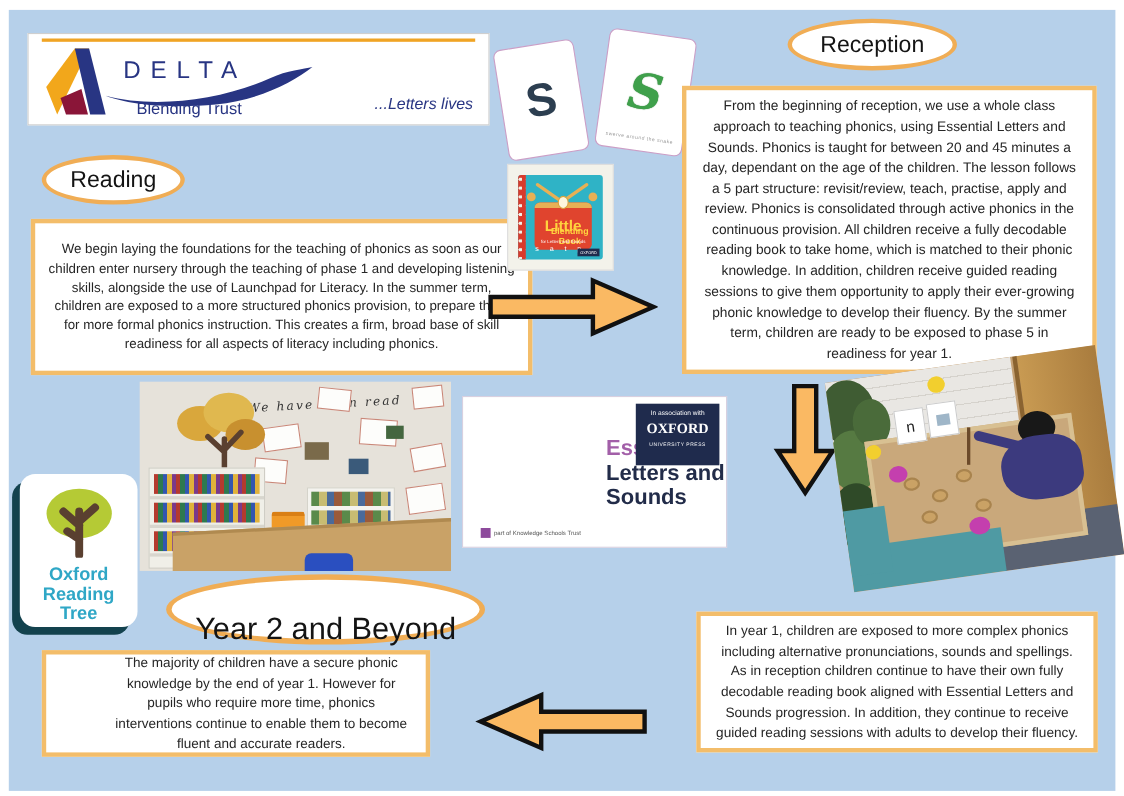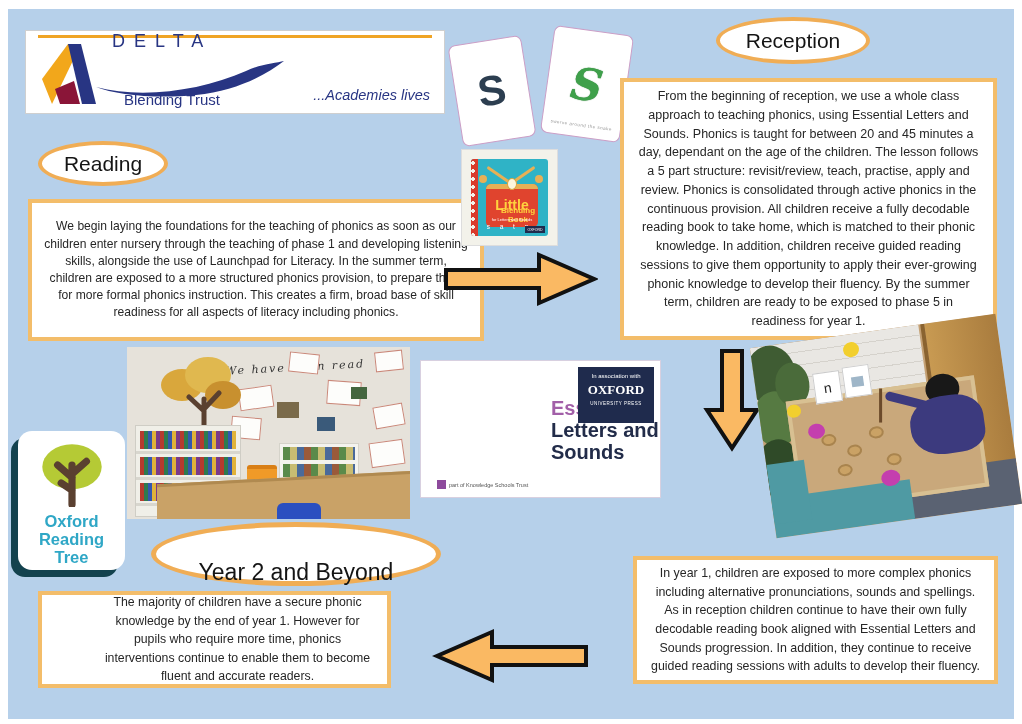--- a/index.html
+++ b/index.html
@@ -15,42 +15,42 @@
   .tbox { position:absolute; background:#fff; border:4px solid #f3bd6a;
           color:#262626; text-align:center; display:flex; align-items:center; justify-content:center; }
   .tbox p { width:100%; padding:6px 12px; }
   .arrow { position:absolute; }
 
   
   .header-box { position:absolute; left:25px; top:30px; width:420px; height:84px;
                 background:#fff; border:1px solid #cfcfcf; }
   .header-line { position:absolute; left:12px; right:12px; top:4px; height:3px; background:#f0a424; }
   .delta-mark { position:absolute; left:12px; top:12px; }
-  .delta-word { position:absolute; left:86px; top:0; font-size:18px; letter-spacing:9px;
+  .delta-word { position:absolute; left:86px; top:20px; font-size:22px; letter-spacing:9px;
                 color:#283583; font-weight:400; }
   .delta-swoosh { position:absolute; left:70px; top:30px; }
   .delta-sub { position:absolute; left:98px; top:60px; font-size:15px; color:#283583; }
   .tagline { position:absolute; right:14px; bottom:10px; font-size:14.5px; font-style:italic;
              color:#283583; }
 
   
   .fcard { position:absolute; background:#fff; border:1.5px solid #cb9ec6; border-radius:7px;
            display:flex; flex-direction:column; align-items:center; justify-content:center; }
   .fcard.plain { left:455px; top:40px; width:74px; height:102px; transform:rotate(-9deg); }
   .fcard.snake { left:547px; top:30px; width:80px; height:108px; transform:rotate(8deg); }
   .fcard .letter-plain { font-size:42px; font-weight:600; color:#2c3e50; }
   .fcard .letter-snake { font-family:"DejaVu Serif", serif; font-style:italic; font-size:44px;
                          font-weight:700; color:#3fa04b; text-shadow:0 0 1px #2c7a35; }
   .fcard .caption { position:absolute; bottom:9px; font-size:4.5px; color:#999; letter-spacing:.5px; }
 
   
   .oval.reception { left:716px; top:17px; width:154px; height:47px;text-align:center; } .oval.reception .t{font-size:21px;}
   .oval.nursery   { left:38px;  top:141px; width:130px; height:45px; } .oval.nursery .t{font-size:21px;}
   .oval.year1     { left:662px; top:497px; width:140px; height:52px; } .oval.year1 .t{font-size:23px;}
-  .oval.year2     { left:151px; top:522px; width:290px; height:64px; border-width:5px;} .oval.year2 .t{font-size:23px;margin-top:36px;}
+  .oval.year2     { left:151px; top:522px; width:290px; height:64px; border-width:5px;} .oval.year2 .t{font-size:28px;margin-top:36px;}
 
   .tbox.reception { left:620px; top:78px;  width:377px; height:262px; font-size:12.5px; line-height:1.5; }
   .tbox.nursery   { left:28px;  top:199px; width:456px; height:142px; font-size:12.1px; line-height:1.42; }
   .tbox.year1     { left:633px; top:556px; width:365px; height:128px; font-size:12.4px; line-height:1.5; }
   .tbox.year2     { left:38px;  top:591px; width:353px; height:97px;  font-size:12.3px; line-height:1.5;padding-left:46px; }
 
   
   .bbook { position:absolute; left:461px; top:149px; width:97px; height:97px; background:#f3f2ea;
            border:1px solid #ddd; }
   .bbook .cover { position:absolute; inset:9px; background:#2fb3c6; border-radius:3px; overflow:hidden; }
@@ -161,21 +161,21 @@
     <svg class="delta-mark" width="64" height="62" viewBox="0 0 64 62">
       <polygon points="30,1 43,1 14,61 4,36" fill="#f2a71b"></polygon>
       <polygon points="30,1 43,1 58,61 44,61" fill="#283583"></polygon>
       <polygon points="17,46 36,38 42,61 22,61" fill="#8a1538"></polygon>
     </svg>
     <div class="delta-word">DELTA</div>
     <svg class="delta-swoosh" width="190" height="36" viewBox="0 0 190 36">
       <path d="M0,26 C45,38 105,30 150,10 C165,3 180,2 188,0 C170,14 140,30 100,34 C60,38 20,34 0,26 Z" fill="#283583"></path>
     </svg>
     <div class="delta-sub">Blending Trust</div>
-    <div class="tagline">...Academies lives</div>
+    <div class="tagline">...Letters lives</div>
   </div>
 
   <div class="fcard plain">
     <span class="letter-plain">S</span>
   </div>
   <div class="fcard snake">
     <span class="letter-snake">S</span>
     <span class="caption">swerve around the snake</span>
   </div>
 

